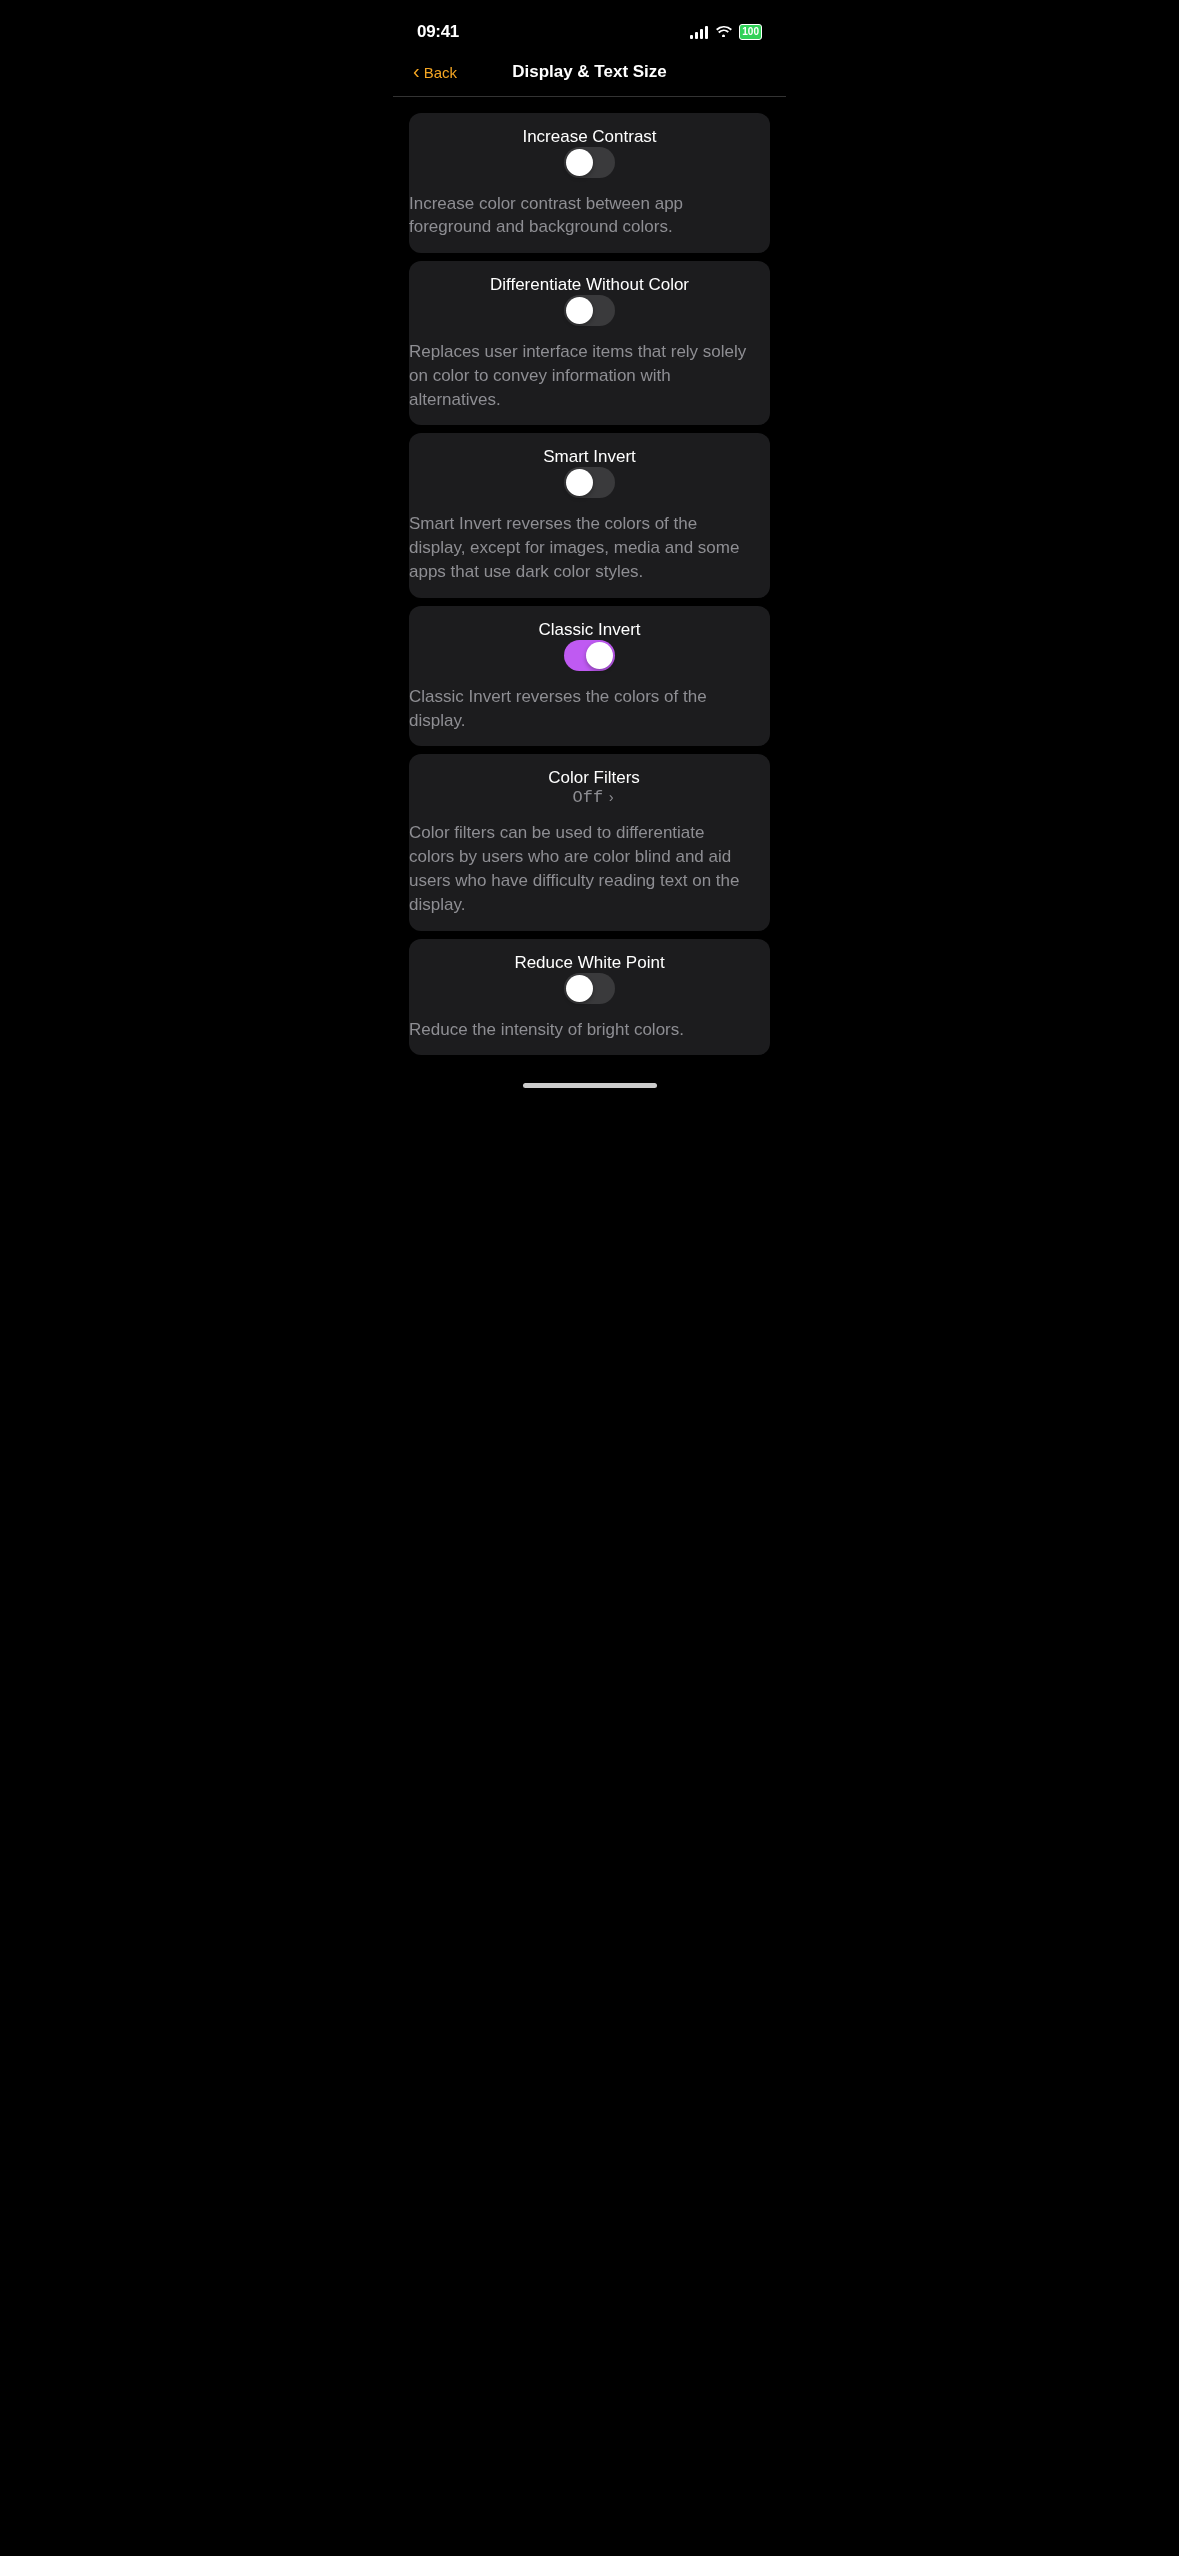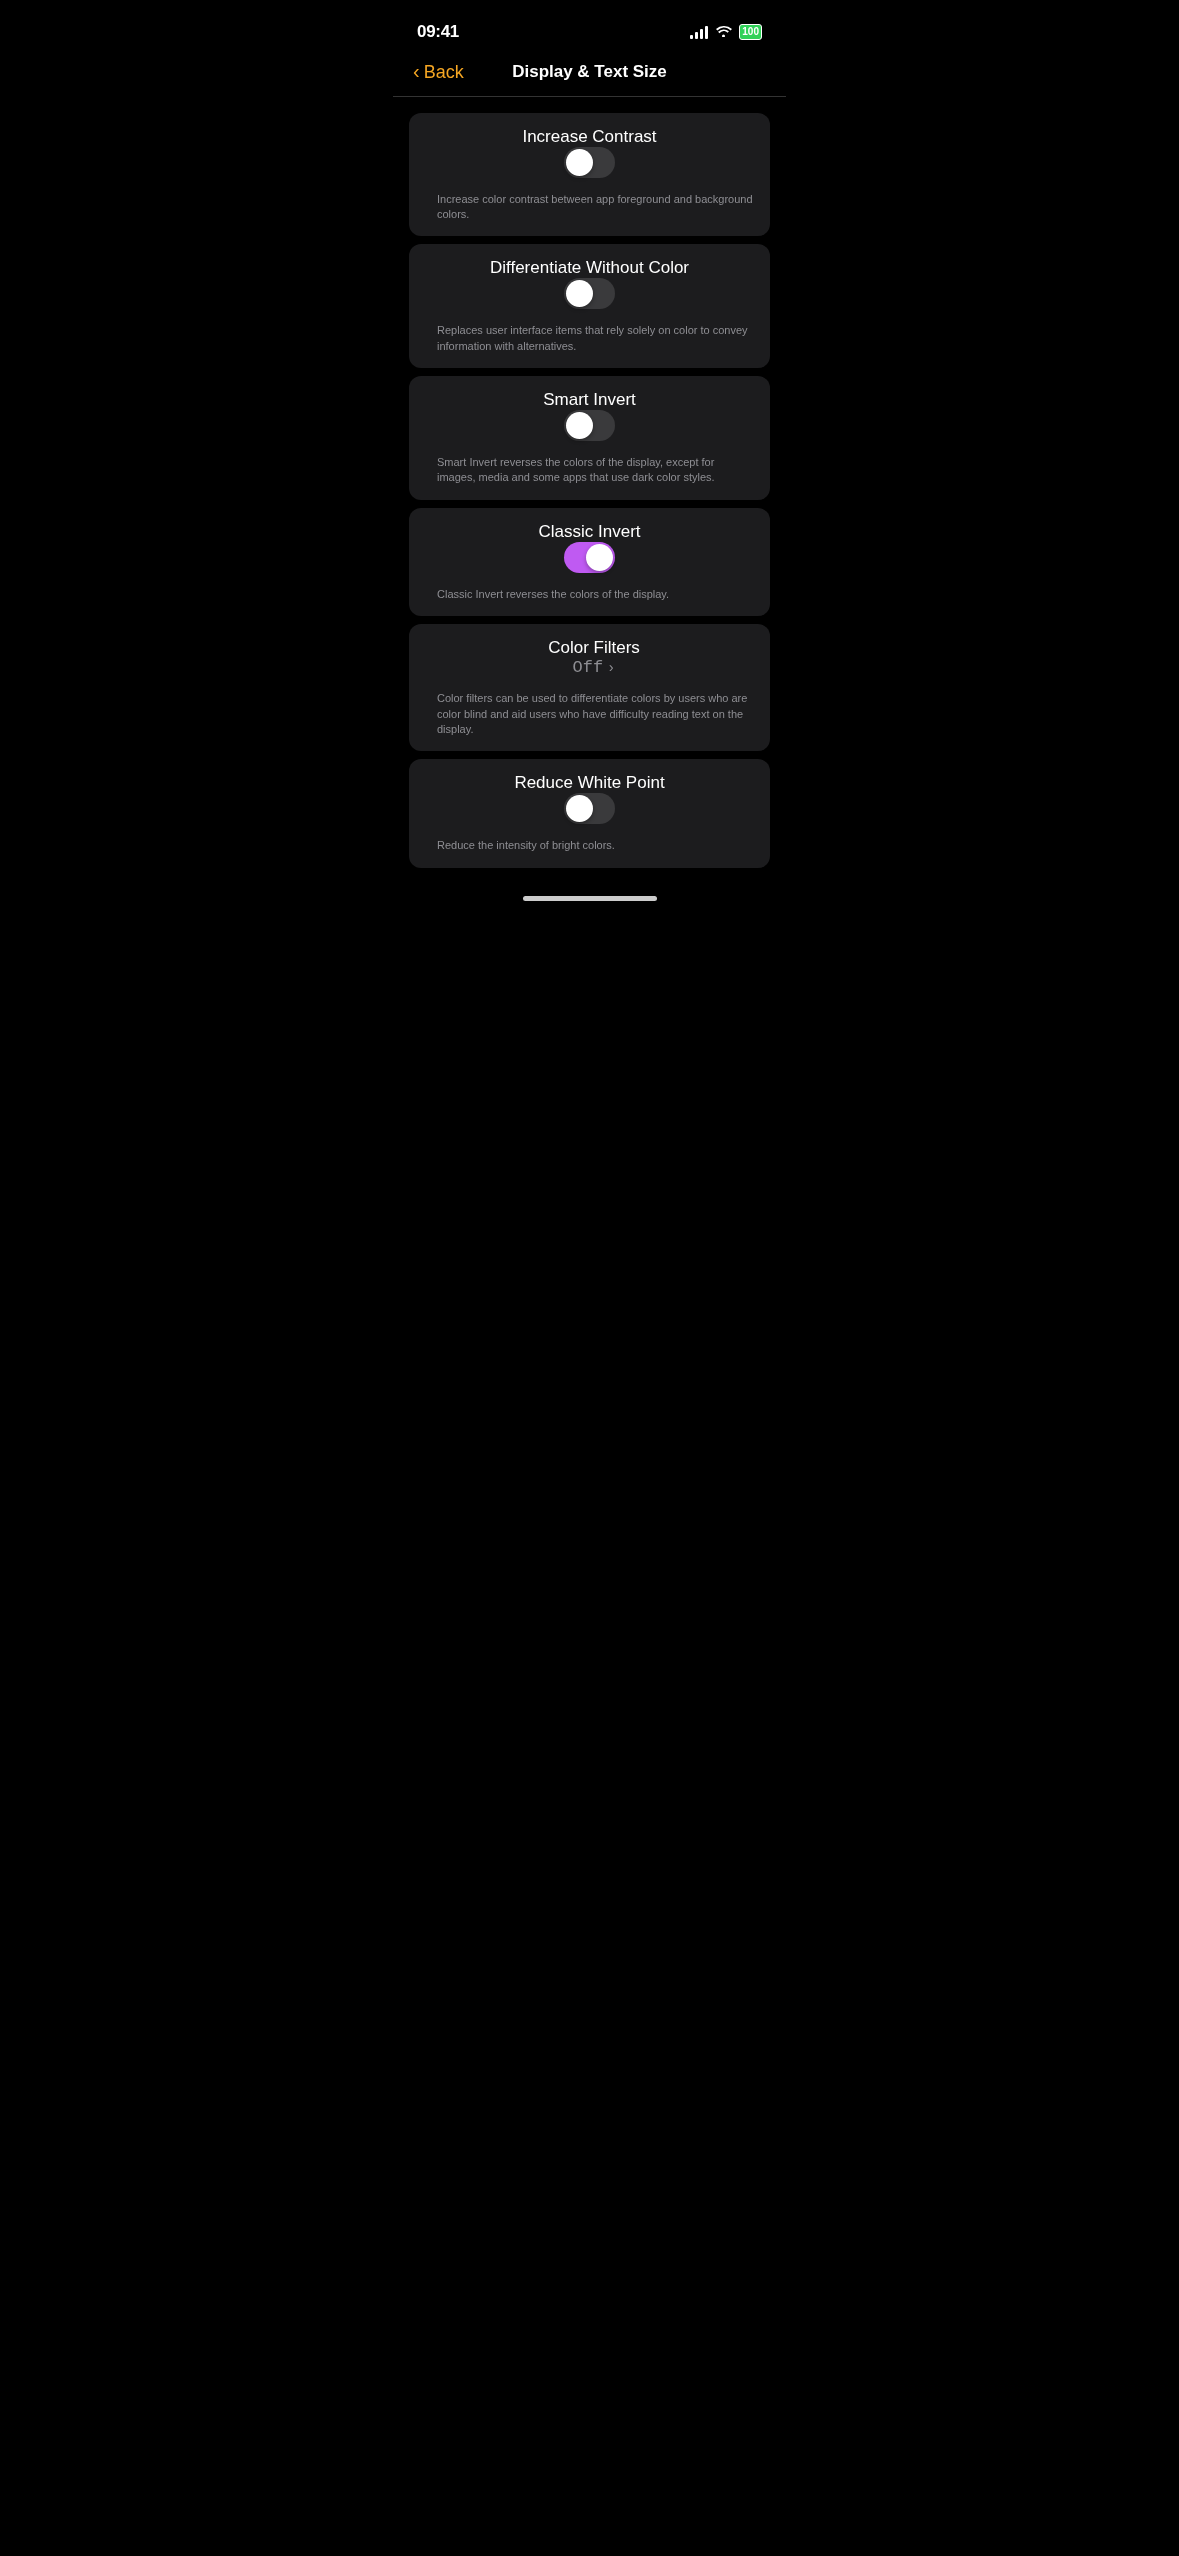--- a/index.html
+++ b/index.html
@@ -95,21 +95,21 @@
       text-decoration: none;
     }
 
     .back-chevron {
       font-size: 20px;
       font-weight: 300;
       margin-top: -1px;
     }
 
     .back-label {
-      font-size: 18px;
+      font-size: 15px;
       font-weight: 400;
     }
 
     .nav-title {
       font-size: 17px;
       font-weight: 600;
       color: #ffffff;
       text-align: center;
     }
 
@@ -139,23 +139,23 @@
       flex-direction: column;
     }
 
     .setting-label {
       font-size: 17px;
       color: #ffffff;
       font-weight: 400;
     }
 
     .setting-description {
-      font-size: 11px;
+      font-size: 17px;
       color: #8e8e93;
-      padding: 0 16px 14px 28px;
+      padding: 0 16px 14px 0;
       line-height: 1.4;
     }
 
     
     .toggle {
       width: 51px;
       height: 31px;
       border-radius: 15.5px;
       position: relative;
       cursor: pointer;

